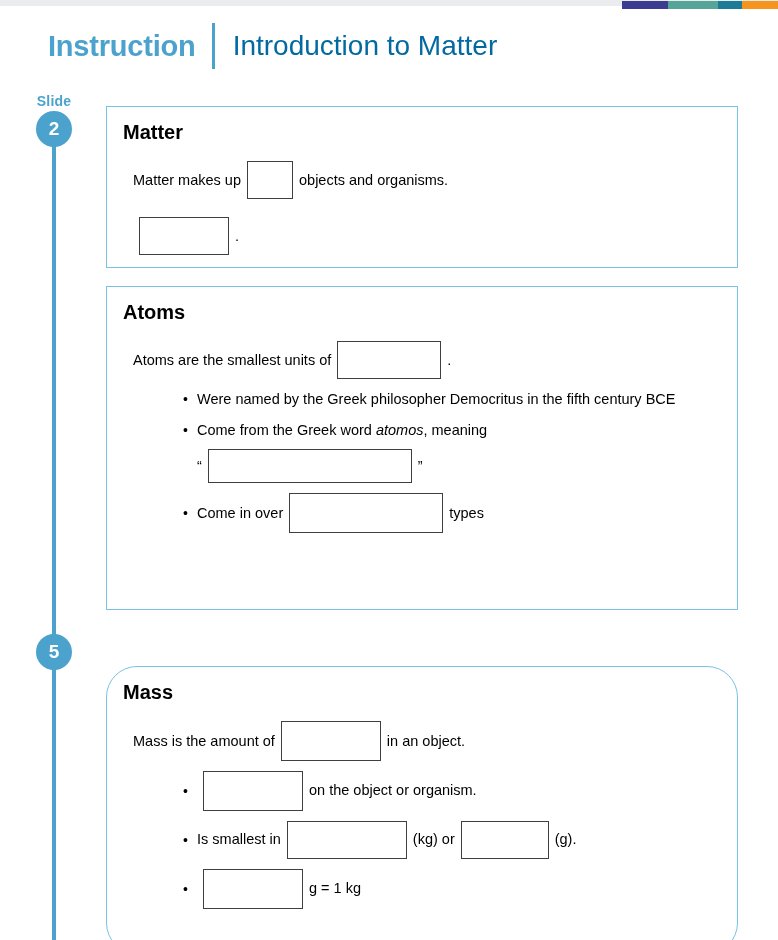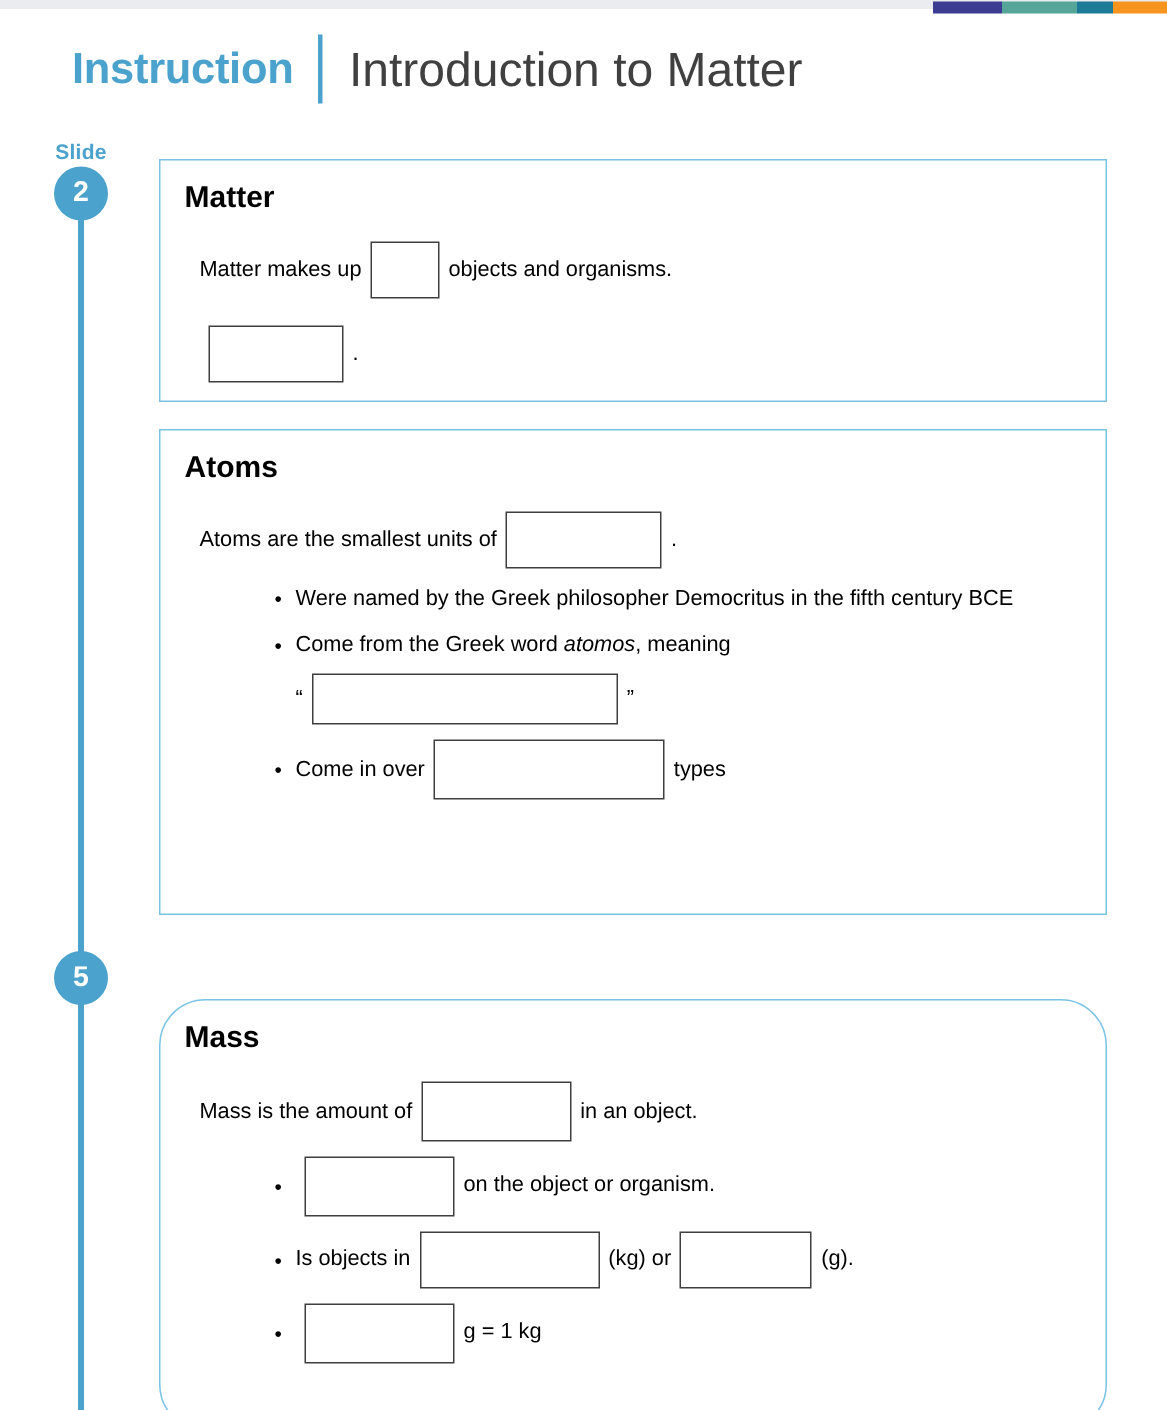--- a/index.html
+++ b/index.html
@@ -51,25 +51,25 @@
     line-height: 1;
     white-space: nowrap;
   }
   .header-divider {
     width: 3px;
     height: 46px;
     margin: 0 18px 0 16px;
     flex: none;
   }
   .header-title {
-    font-size: 32px;
+    font-size: 28px;
     font-weight: normal;
     line-height: 1;
     white-space: nowrap;
-    color: #404040;
+    color: #0369a1;
   }
 
   
   .rail {
     position: absolute;
     left: 52px;
     top: 112px;
     width: 4px;
     height: 828px;
   }
@@ -248,21 +248,21 @@
           <span class="blank gap-l gap-r" style="width: 100px; height: 40px; border-color: rgb(63, 63, 63);"></span>
           <span>in an object.</span>
         </div>
         <div class="bullet-row centered">
           <span class="bullet-dot">•</span>
           <span class="blank gap-l gap-r" style="width: 100px; height: 40px; border-color: rgb(63, 63, 63);"></span>
           <span>on the object or organism.</span>
         </div>
         <div class="bullet-row centered">
           <span class="bullet-dot">•</span>
-          <span>Is objects in</span>
+          <span>Is smallest in</span>
           <span class="blank gap-l gap-r" style="width: 120px; height: 38px; border-color: rgb(63, 63, 63);"></span>
           <span>(kg) or</span>
           <span class="blank gap-l gap-r" style="width: 88px; height: 38px; border-color: rgb(63, 63, 63);"></span>
           <span>(g).</span>
         </div>
         <div class="bullet-row centered">
           <span class="bullet-dot">•</span>
           <span class="blank gap-l gap-r" style="width: 100px; height: 40px; border-color: rgb(63, 63, 63);"></span>
           <span>g = 1 kg</span>
         </div>

